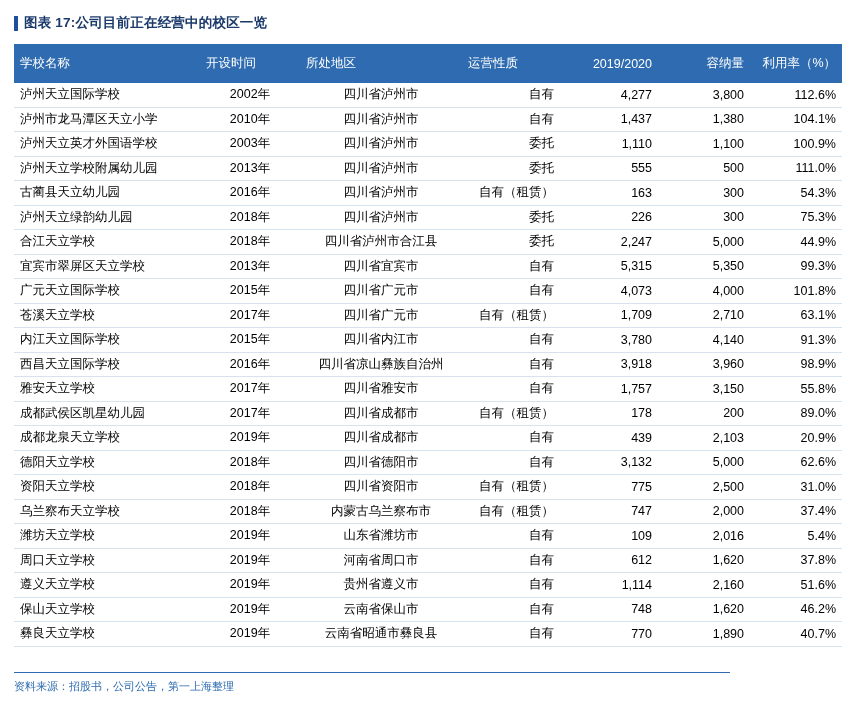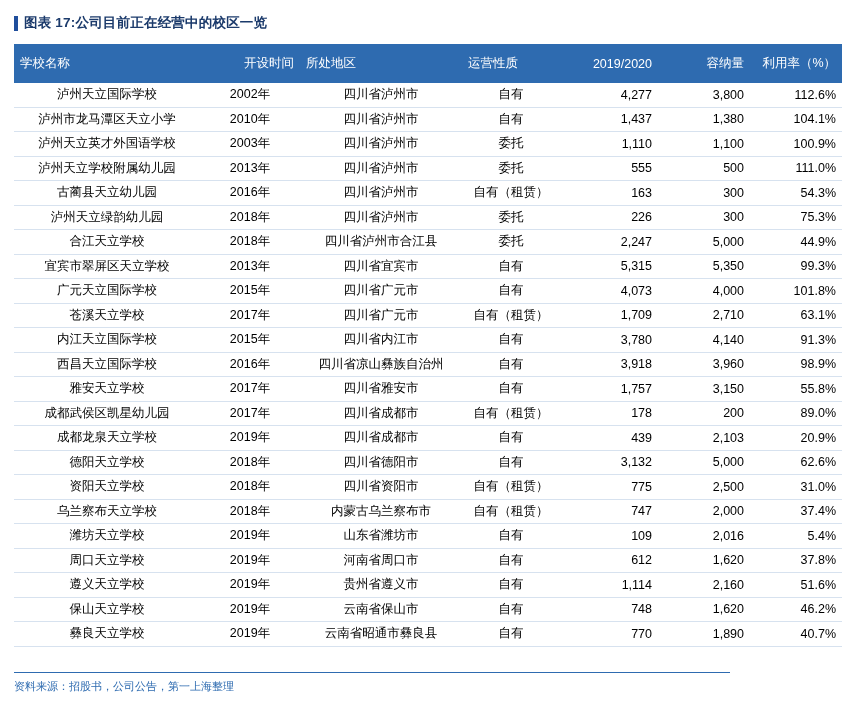--- a/index.html
+++ b/index.html
@@ -50,34 +50,34 @@
     background: #2e6bb0;
     color: #ffffff;
     font-weight: normal;
     font-size: 12.5px;
     height: 23px;
     padding: 8px 6px;
     border: none;
     white-space: nowrap;
   }
   table.data thead th.left { text-align: left; }
-  table.data thead th.center { text-align: right; margin-top: 28px; }
+  table.data thead th.center { text-align: left; margin-top: 28px; }
   table.data thead th.right { text-align: right; }
   table.data tbody td {
     height: 23.5px;
     padding: 0 6px;
     border-bottom: 1px solid #d7e2ef;
     color: #000000;
     white-space: nowrap;
     overflow: hidden;
   }
-  table.data tbody tr td.c-name { text-align: center; }
+  table.data tbody tr td.c-name { text-align: left; }
   table.data tbody tr td.c-year { text-align: center; }
   table.data tbody tr td.c-region { text-align: center; margin-left: 37px; }
-  table.data tbody tr td.c-type { text-align: center; }
+  table.data tbody tr td.c-type { text-align: right; }
   table.data tbody tr td.c-num { text-align: right; }
   .col-name { width: 186px; }
   .col-year { width: 100px; }
   .col-region { width: 162px; }
   .col-type { width: 98px; }
   .col-enroll { width: 98px; }
   .col-cap { width: 92px; }
   .col-util { width: 92px; }
   .footer {
     position: absolute;

